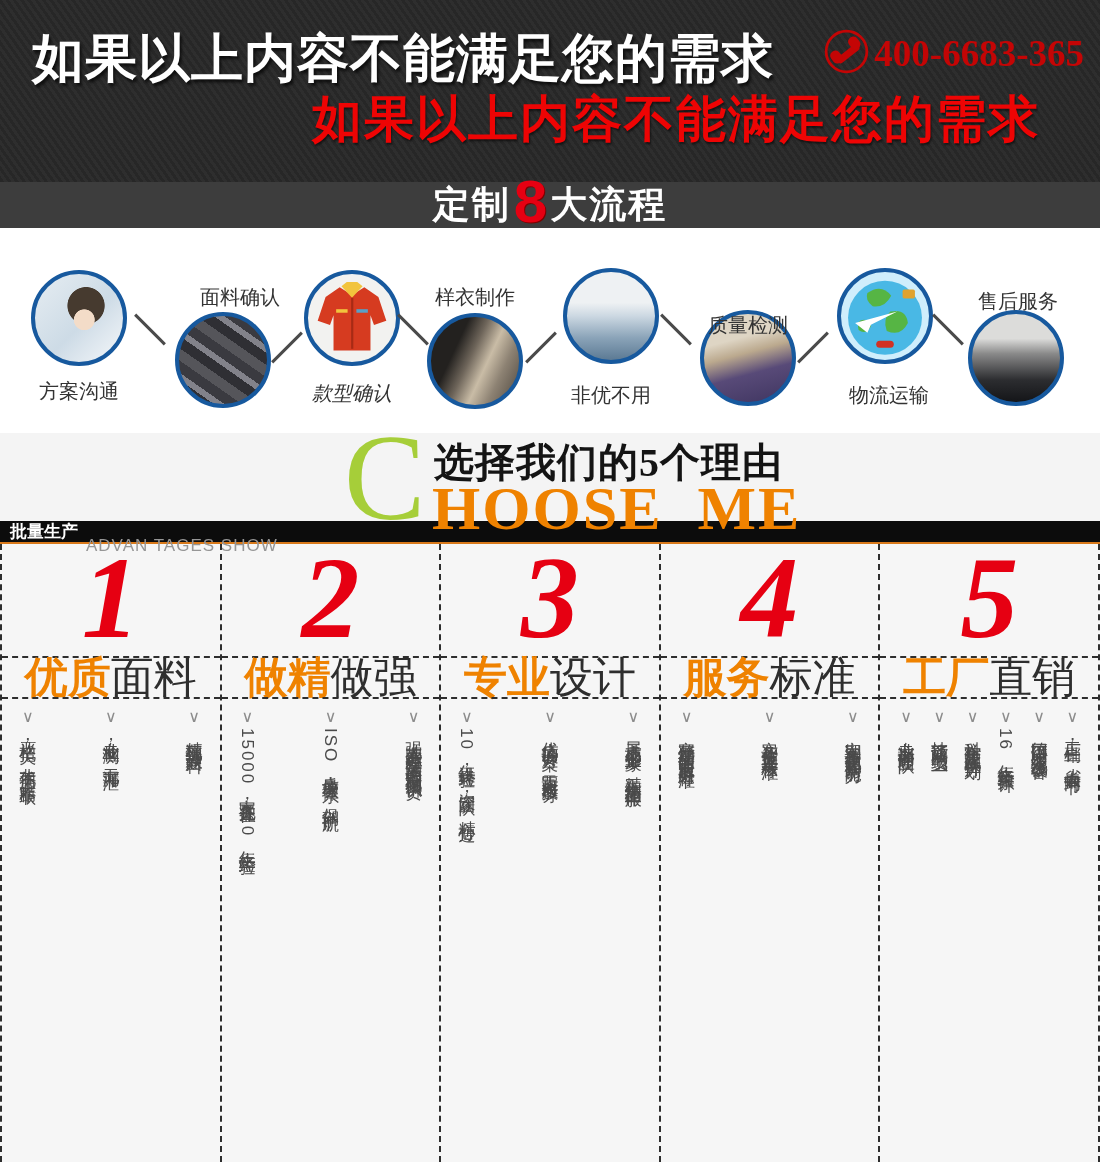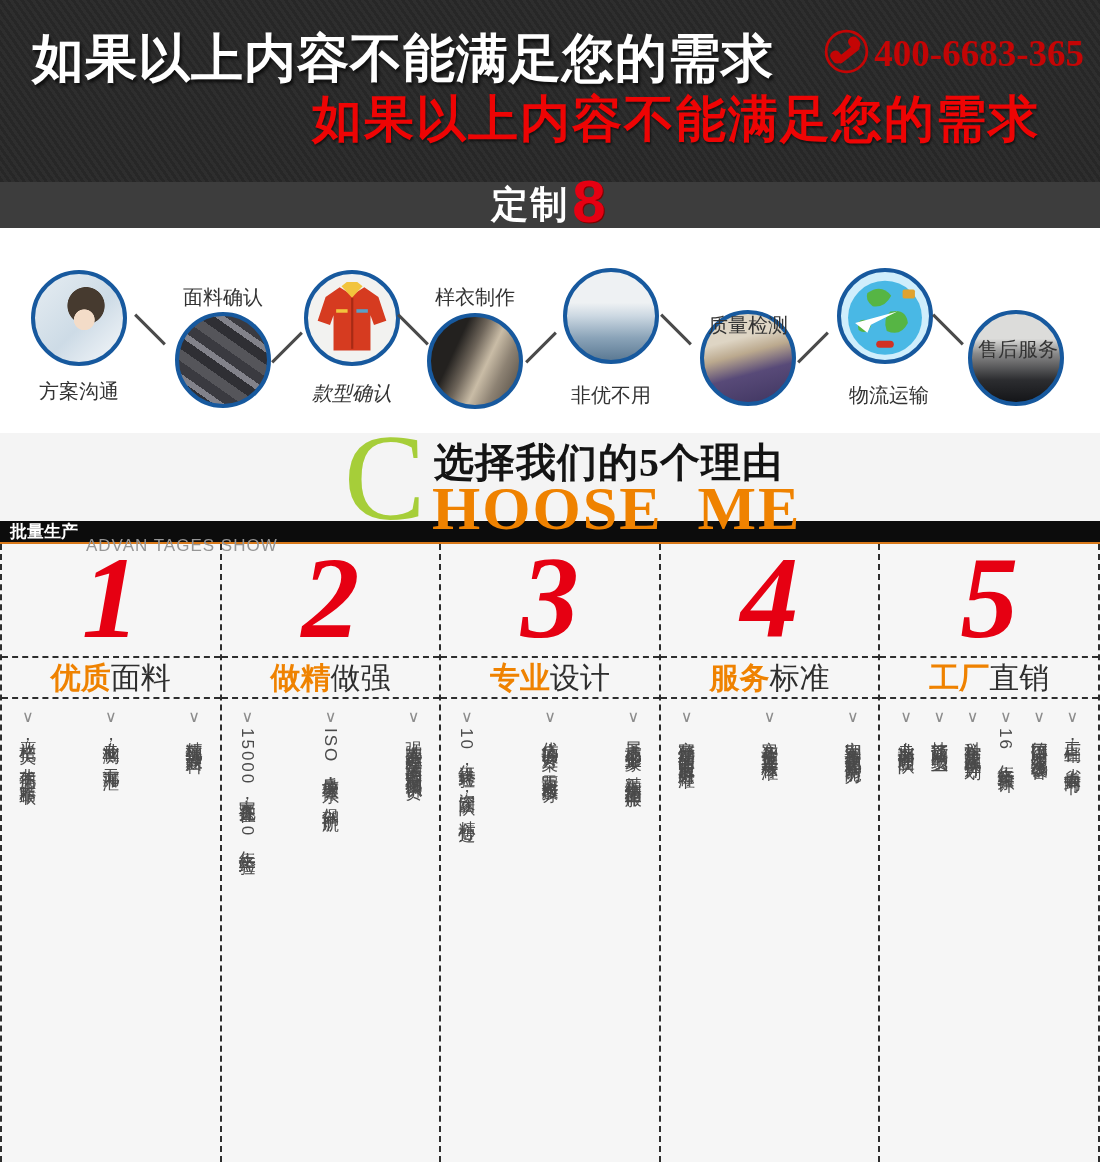--- a/index.html
+++ b/index.html
@@ -59,21 +59,21 @@
   .adv-en{color:#969696;font-size:17px;line-height:21px;letter-spacing:1px;margin-top:28px;}
 
   
   .cols{display:flex;height:618px;background:#f6f6f6;
       border-left:2px dashed #2e2e2e;border-right:2px dashed #2e2e2e;box-sizing:border-box;}
   .col{flex:1;display:flex;flex-direction:column;min-width:0;}
   .col + .col{border-left:2px dashed #2e2e2e;}
   .num{height:112px;text-align:center;font-family:"Liberation Serif",serif;font-style:italic;
       font-weight:700;font-size:116px;line-height:108px;color:#e60012;}
   .hsep{border-top:2px dashed #2e2e2e;height:0;}
-  .col-header{height:39px;line-height:39px;text-align:center;font-size:30px;white-space:nowrap;}
+  .col-header{height:39px;line-height:39px;text-align:center;font-size:43px;white-space:nowrap;}
   .hl{color:#ef8200;font-weight:700;}
   .hr{color:#2e2e2e;font-weight:500;}
   .items-row{flex:1;display:flex;flex-direction:row-reverse;justify-content:space-between;
       padding:8px 15px 0 15px;}
   .vitem{writing-mode:vertical-rl;text-orientation:mixed;font-size:17px;letter-spacing:2px;
       line-height:1.25;color:#4a4a4a;height:452px;}
   .check{text-orientation:upright;color:#8c8c8c;font-size:16px;}
 
   .bottom-strip{height:14px;background:#fff;}
 </style>
@@ -94,32 +94,33 @@
             <rect x="38" y="19" width="13" height="17" rx="6"></rect>
           </g>
         </svg>
       </span>
       <span class="phone-num">400-6683-365</span>
     </div>
     <div class="t2">如果以上内容不能满足您的需求</div>
     <div class="band">
       <span class="band-txt">定制</span>
       <span class="band-8">8</span>
+      <span class="band-txt">大流程</span>
     </div>
   </div>
 
   <div class="process">
 
     <div class="pcircle p1" style="left:31px;top:42px;"></div>
     <div class="plabel" style="left:19px;top:150px;">方案沟通</div>
 
     <div class="conn down" style="left:129px;top:100px;"></div>
 
     <div class="pcircle p2" style="left:175px;top:84px;"></div>
-    <div class="plabel" style="left:163px;top:56px;">面料确认</div>
+    <div class="plabel" style="left:180px;top:56px;">面料确认</div>
 
     <div class="conn up" style="left:266px;top:118px;"></div>
 
     <div class="pcircle p3" style="left:304px;top:42px;">
       <svg viewBox="0 0 100 100">
         <path fill="#d63b20" d="M50 24 L36 15 L20 26 L11 53 L25 58 L29 47 L29 87 L71 87 L71 47 L75 58 L89 53 L80 26 L64 15 Z"></path>
         <path fill="#f2c43d" d="M38 14 L50 27 L62 14 L56 9 L44 9 Z"></path>
         <rect x="49" y="27" width="2.5" height="58" fill="#a82a15"></rect>
         <rect x="32" y="40" width="13" height="4" fill="#f2c43d"></rect>
         <rect x="55" y="40" width="13" height="4" fill="#58a0c8"></rect>
@@ -153,21 +154,21 @@
         <polygon points="16,58 64,45 34,60 30,69" fill="#ffffff"></polygon>
         <rect x="40" y="78" width="20" height="8" rx="4" fill="#d23124"></rect>
         <rect x="70" y="20" width="14" height="10" rx="2" fill="#e0a22e"></rect>
       </svg>
     </div>
     <div class="plabel" style="left:829px;top:154px;">物流运输</div>
 
     <div class="conn down" style="left:927px;top:100px;"></div>
 
     <div class="pcircle p8" style="left:968px;top:82px;"></div>
-    <div class="plabel" style="left:958px;top:60px;margin-top:48px;">售后服务</div>
+    <div class="plabel" style="left:958px;top:60px;">售后服务</div>
   </div>
 
   <div class="choose">
     <div class="choose-c">C</div>
     <div class="choose-cn">选择我们的5个理由</div>
     <div class="choose-en">HOOSE  ME</div>
   </div>
 
   <div class="adv-bar">
     <span class="adv-cn">批量生产</span>

